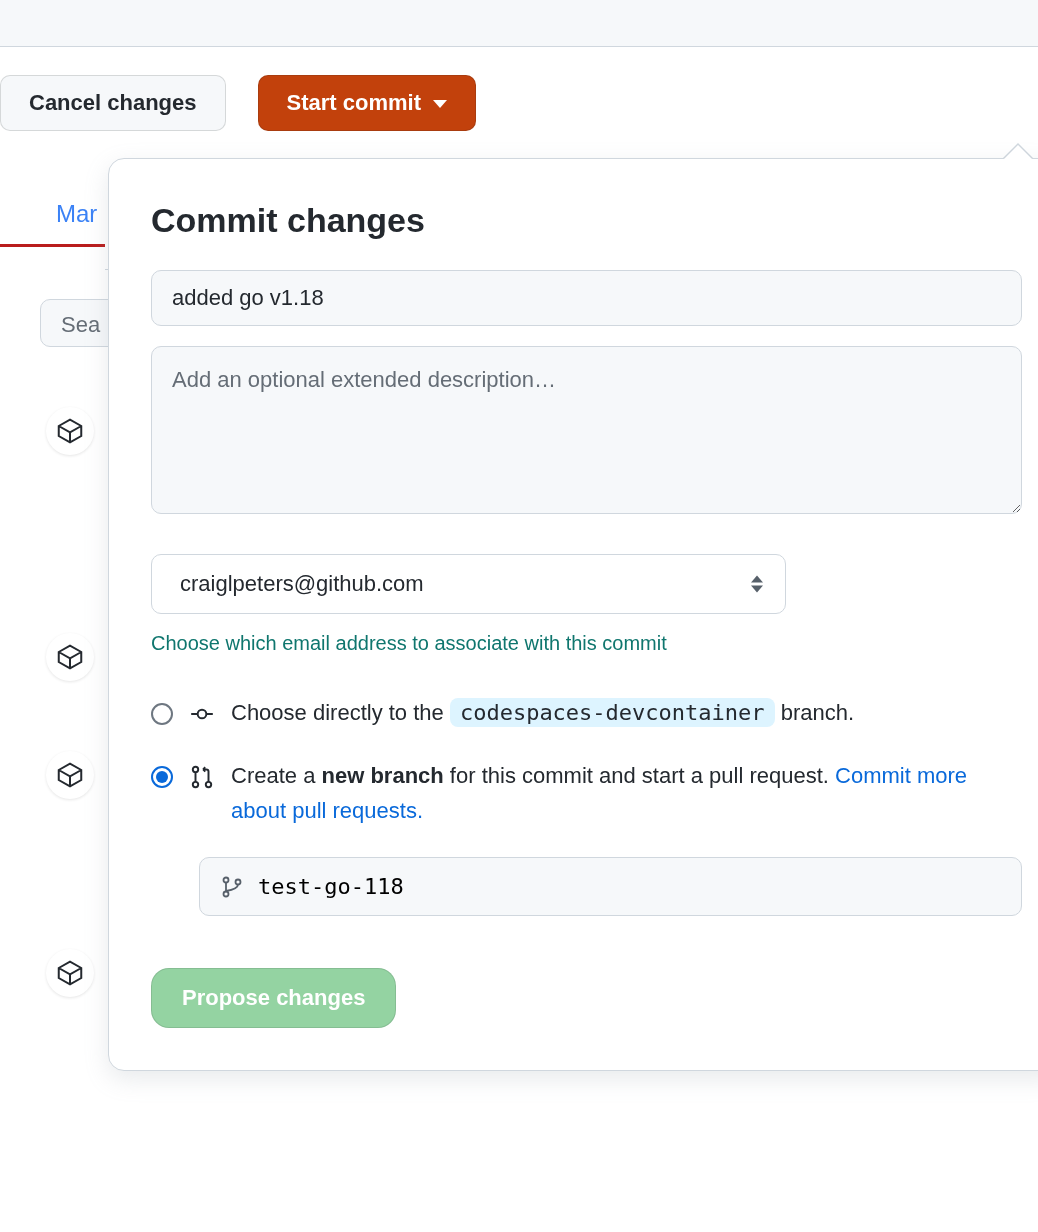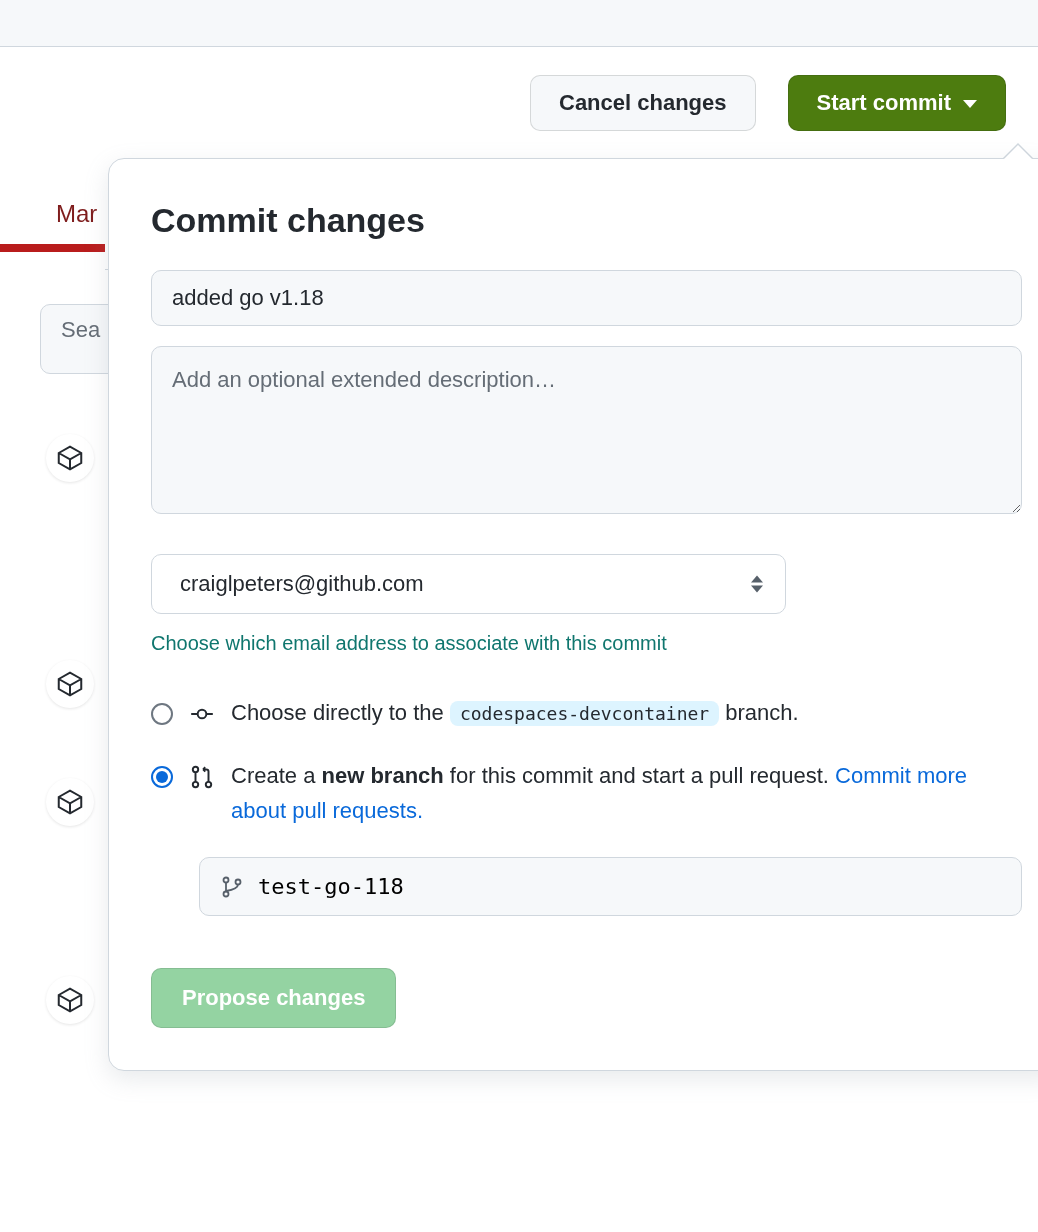--- a/index.html
+++ b/index.html
@@ -12,71 +12,70 @@
     overflow: hidden;
     position: relative;
   }
   .topbar {
     height: 47px;
     background: #f6f8fa;
     border-bottom: 1px solid #d0d7de;
   }
   .action-row {
     display: flex;
-    justify-content: flex-end;
     gap: 32px;
     padding: 28px 32px 0 0;
   }
   .btn {
     font-size: 22px;
     font-weight: 600;
     padding: 14px 28px;
     border-radius: 10px;
     border: 1px solid rgba(27,31,36,.15);
     cursor: pointer;
     line-height: 1.2;
   }
   .btn-default {
     background: #f6f8fa;
     color: #24292f;
   }
   .btn-primary {
-    background: #4d7c0f;
+    background: #c2410c;
     color: #ffffff;
     display: flex;
     align-items: center;
     gap: 12px;
   }
   .caret-down {
     width: 0; height: 0;
     border-left: 7px solid transparent;
     border-right: 7px solid transparent;
     border-top: 8px solid #ffffff;
     margin-top: 2px;
   }
   .behind-layer {
     position: absolute;
     left: 0;
     top: 180px;
     width: 130px;
   }
   .tab-label {
     font-size: 24px;
-    color: #7f1d1d;
+    color: #3b82f6;
     padding: 20px 0 16px 56px;
-    border-bottom: 8px solid #b91c1c;
+    border-bottom: 3px solid #b91c1c;
     width: 105px;
     white-space: nowrap;
     overflow: hidden;
   }
   .search-stub {
     margin-top: 52px;
     margin-left: 40px;
     width: 72px;
-    height: 70px;
+    height: 48px;
     border: 1px solid #d0d7de;
     border-radius: 10px 0 0 10px;
     background: #f6f8fa;
     color: #656d76;
     font-size: 22px;
     padding: 12px 0 0 20px;
     overflow: hidden;
   }
   .tab-underline-extension {
     position: absolute;
@@ -222,21 +221,21 @@
     stroke: #24292f;
     fill: none;
     stroke-width: 1.8;
   }
   .radio-text { flex: 1; }
   .branch-pill {
     background: #ddf4ff;
     border-radius: 8px;
     padding: 2px 10px;
     font-family: ui-monospace, SFMono-Regular, Menlo, monospace;
-    font-size: 18px;
+    font-size: 22px;
   }
   .link { color: #0969da; text-decoration: none; }
   .branch-input-wrap {
     display: flex;
     align-items: flex-end;
     gap: 14px;
     padding: 16px 20px;
     margin-left: 48px;
     width: calc(100% - 48px);
     margin-top: 12px;
@@ -255,21 +254,21 @@
     fill: none;
     stroke-width: 1.8;
   }
   .propose-btn {
     margin-top: 52px;
     background: #94d3a2;
     color: #ffffff;
     font-size: 22px;
     font-weight: 600;
     border: 1px solid rgba(27,31,36,.12);
-    border-radius: 10px;
+    border-radius: 18px;
     padding: 16px 30px;
     cursor: pointer;
   }
 </style>
 </head>
 <body>
 
 <div class="topbar"></div>
 
 <div class="action-row">

